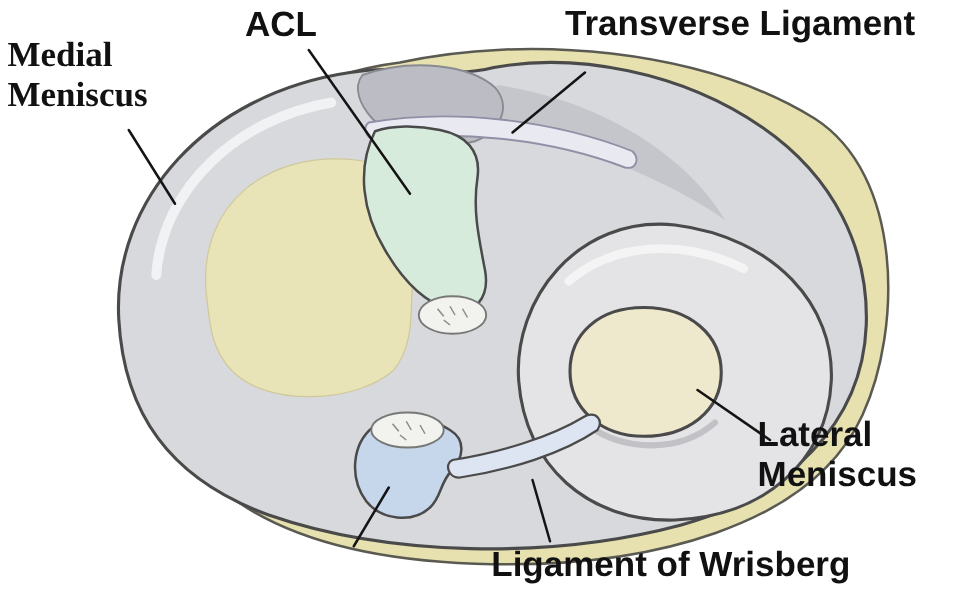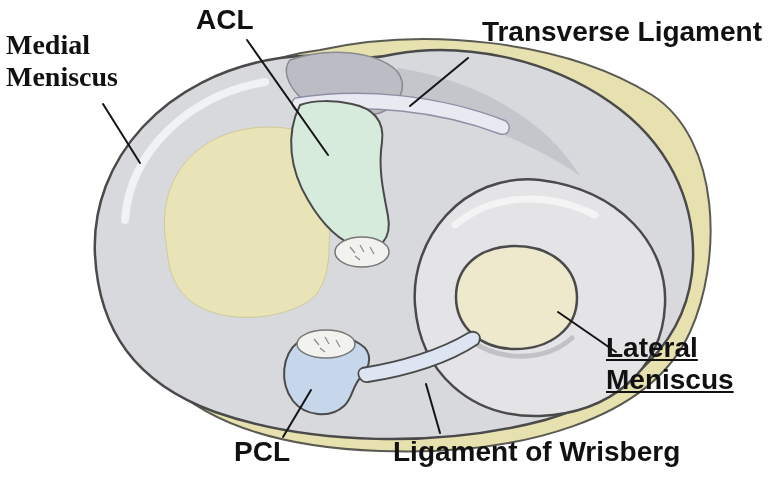--- a/index.html
+++ b/index.html
@@ -16,22 +16,22 @@
     position: absolute;
     font-weight: 700;
     font-size: 28px;
     line-height: 1.15;
     color: #111111;
     white-space: pre-line;
     user-select: none;
   }
   .lbl-medial     { left: 6px;   top: 29px;  width: 150px; font-family: Liberation Serif, serif; }
   .lbl-acl        { left: 196px; top: 4px;   width: 90px;  }
-  .lbl-transverse { left: 452px; top: 16px;  width: 310px; text-align: right; }
-  .lbl-lateral    { left: 606px; top: 332px; width: 158px; text-decoration: underline; }
+  .lbl-transverse { left: 452px; top: 3px;  width: 310px; text-align: left; }
+  .lbl-lateral    { left: 606px; top: 332px; width: 158px; }
   .lbl-pcl        { left: 234px; top: 436px; width: 80px;  }
   .lbl-wrisberg   { left: 368px; top: 436px; width: 340px; text-align: left; margin-left: 25px; }
 </style>
 </head>
 <body>
 
 <div id="stage">
 
   <svg width="768" height="479" viewBox="0 0 768 479">
 
@@ -108,17 +108,16 @@
   <div class="anat-label lbl-medial">Medial
 Meniscus</div>
 
   <div class="anat-label lbl-acl">ACL</div>
 
   <div class="anat-label lbl-transverse">Transverse Ligament</div>
 
   <div class="anat-label lbl-lateral">Lateral
 Meniscus</div>
 
-  <div class="anat-label lbl-pcl">PCL</div>
 
   <div class="anat-label lbl-wrisberg">Ligament of Wrisberg</div>
 
 </div>
 
 </body></html>

